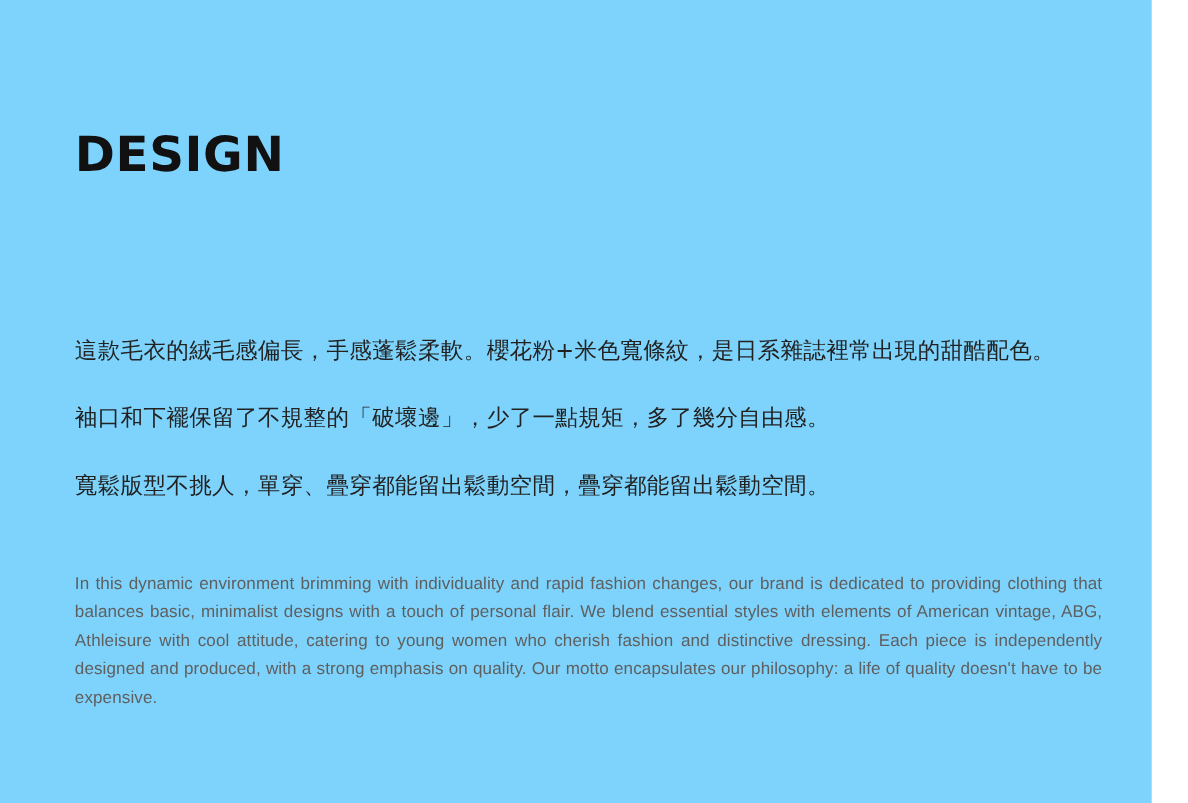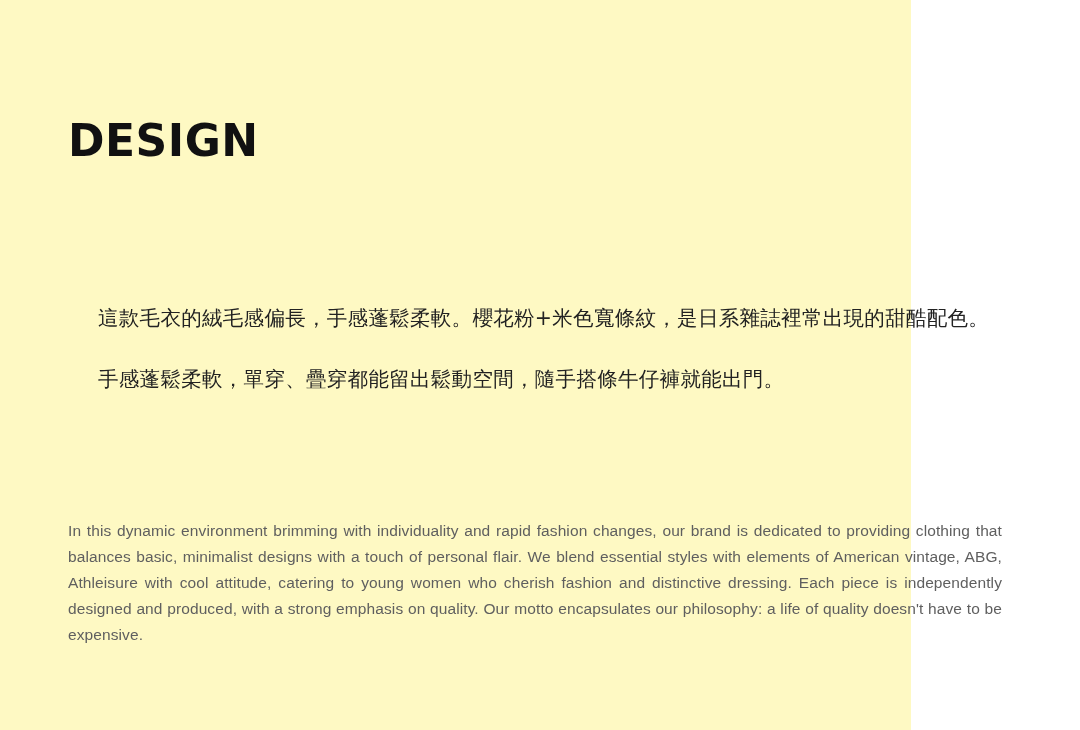--- a/index.html
+++ b/index.html
@@ -9,23 +9,23 @@
   }
   body {
     width: 1080px;
     height: 730px;
     overflow: hidden;
     font-family: "Liberation Sans", sans-serif;
     -webkit-font-smoothing: antialiased;
   }
   .page {
     position: relative;
-    width: 911px;
+    width: 1047px;
     height: 730px;
-    background: #fef9c3;
+    background: #7dd3fc;
   }
   .title-block {
     position: absolute;
     left: 68px;
     top: 116px;
     width: 700px;
   }
   .title-line {
     font-family: "DejaVu Sans", sans-serif;
     font-weight: 700;
@@ -33,21 +33,20 @@
     line-height: 50px;
     letter-spacing: 0.5px;
     color: #111111;
     white-space: nowrap;
   }
   .cjk-block {
     position: absolute;
     left: 68px;
     top: 277px;
     width: 960px;
-    margin-left: 30px;
   }
   .cjk-para {
     font-family: "DejaVu Sans", "Liberation Sans", sans-serif;
     font-size: 20.5px;
     line-height: 41px;
     color: #222222;
     letter-spacing: 0.3px;
   }
   .cjk-para.second,
   .cjk-para.third {
@@ -73,20 +72,21 @@
 <body>
 
 <div class="page">
 
   <div class="title-block">
     <div class="title-line">DESIGN</div>
   </div>
 
   <div class="cjk-block">
     <p class="cjk-para first">這款毛衣的絨毛感偏長，手感蓬鬆柔軟。櫻花粉+米色寬條紋，是日系雜誌裡常出現的甜酷配色。</p>
-    <p class="cjk-para third">手感蓬鬆柔軟，單穿、疊穿都能留出鬆動空間，隨手搭條牛仔褲就能出門。</p>
+    <p class="cjk-para second">袖口和下襬保留了不規整的「破壞邊」，少了一點規矩，多了幾分自由感。</p>
+    <p class="cjk-para third">寬鬆版型不挑人，單穿、疊穿都能留出鬆動空間，疊穿都能留出鬆動空間。</p>
   </div>
 
   <div class="en-block">
     <p class="en-para">In this dynamic environment brimming with individuality and rapid fashion changes, our brand is dedicated to providing clothing that balances basic, minimalist designs with a touch of personal flair. We blend essential styles with elements of American vintage, ABG, Athleisure with cool attitude, catering to young women who cherish fashion and distinctive dressing. Each piece is independently designed and produced, with a strong emphasis on quality. Our motto encapsulates our philosophy: a life of quality doesn't have to be expensive.</p>
   </div>
 
 </div>
 
 </body></html>

